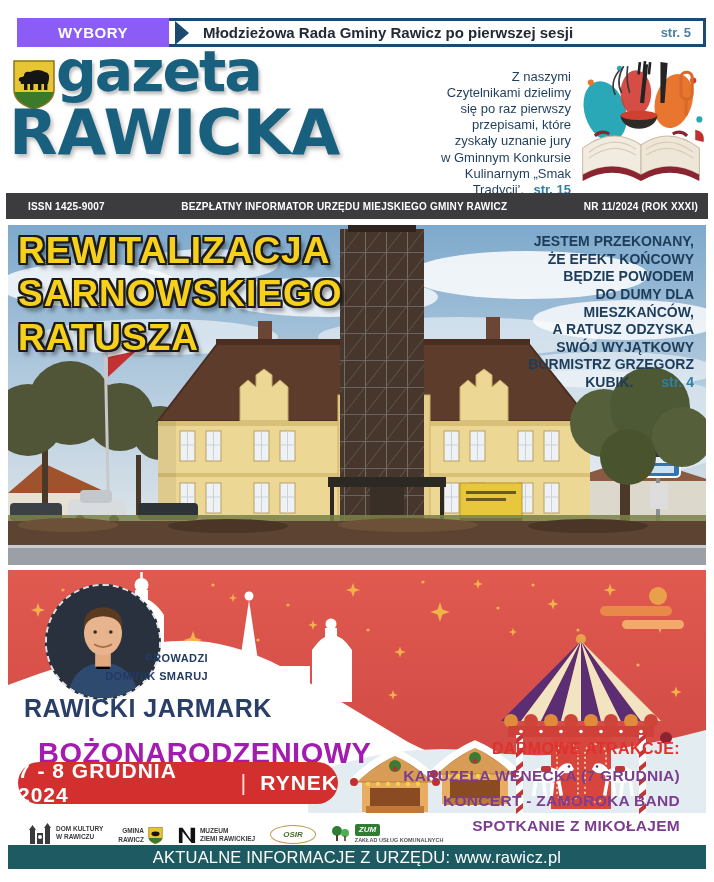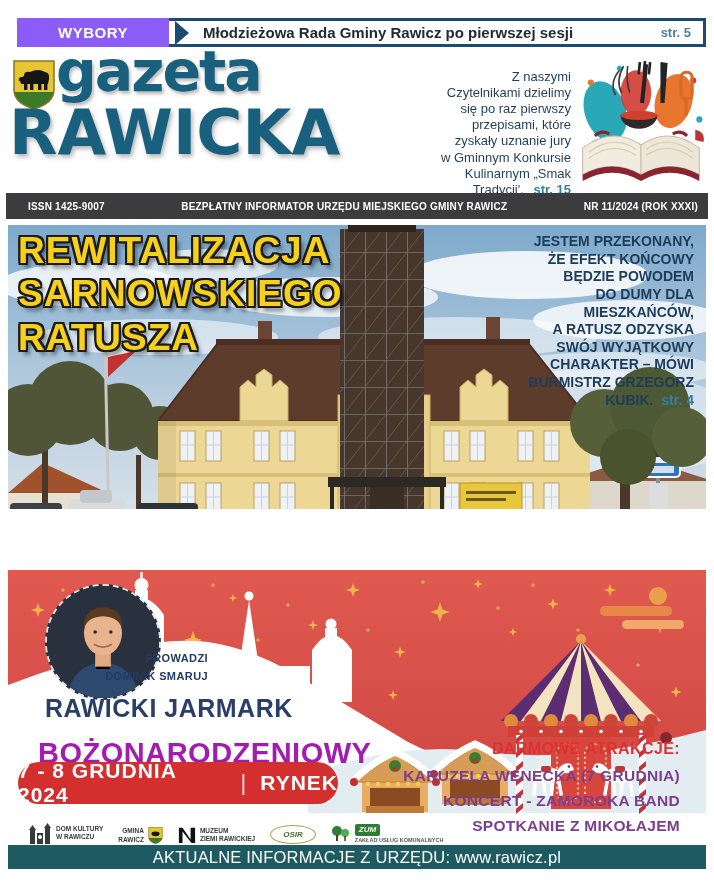--- a/index.html
+++ b/index.html
@@ -29,39 +29,39 @@
   .book-illu { position:absolute; left:574px; top:6px; width:134px; height:128px; }
 
   
   .info-bar { position:absolute; left:6px; top:193px; width:702px; height:26px; background:#3c3c3e; color:#fff;
               display:flex; align-items:center; font-weight:bold; font-size:10px; letter-spacing:.2px; }
   .info-issn { margin-left:22px; }
   .info-title { flex:1; text-align:center; }
   .info-issue { margin-right:10px; }
 
   
-  .photo { position:absolute; left:8px; top:225px; width:698px; height:284px; overflow:hidden; }
+  .photo { position:absolute; left:8px; top:225px; width:698px; height:340px; overflow:hidden; }
   .photo svg.scene { position:absolute; inset:0; }
   .headline { position:absolute; left:10px; top:4px; font-size:37px; font-weight:800; line-height:1.17; letter-spacing:1px;
               color:#f7d01c;
               text-shadow:-2px -2px 0 #1b1b1b, 2px -2px 0 #1b1b1b, -2px 2px 0 #1b1b1b, 2px 2px 0 #1b1b1b,
                           -2px 0 0 #1b1b1b, 2px 0 0 #1b1b1b, 0 -2px 0 #1b1b1b, 0 2px 0 #1b1b1b, 4px 5px 4px rgba(0,0,0,.45); }
   .quote { position:absolute; right:12px; top:8px; width:215px; text-align:right; font-weight:bold; font-size:14px;
            line-height:1.26; color:#1c3c59; }
-  .quote-ref { color:#2f7fa6; margin-left:4px; }
+  .quote-ref { color:#2f7fa6; margin-left:24px; }
 
   
   .banner { position:absolute; left:8px; top:570px; width:698px; height:275px; overflow:hidden; }
   .banner svg.bscene { position:absolute; inset:0; }
   .avatar { position:absolute; left:37px; top:14px; width:116px; height:116px; border-radius:50%;
             border:2px dashed rgba(255,255,255,.85); overflow:hidden; background:#28313d; }
   .avatar svg { width:100%; height:100%; }
   .host { position:absolute; left:88px; top:80px; width:112px; text-align:right; font-size:11px; font-weight:800;
           color:#223a64; line-height:1.6; letter-spacing:.4px; }
-  .jtitle1 { position:absolute; left:37px; top:124px; font-size:25px; font-weight:800; color:#2a3f68; letter-spacing:.5px; }
+  .jtitle1 { position:absolute; left:16px; top:124px; font-size:25px; font-weight:800; color:#2a3f68; letter-spacing:.5px; }
   .jtitle2 { position:absolute; left:30px; top:167px; font-size:29px; font-weight:800; color:#a21caf; letter-spacing:.5px; }
   .pill { position:absolute; left:10px; top:192px; width:320px; height:42px; background:#d32f2f; border-radius:21px;
           display:flex; align-items:center; justify-content:center; gap:13px; color:#fff; font-weight:800;
           font-size:21px; letter-spacing:1px; }
   .pill-sep { font-weight:400; opacity:.85; font-size:22px; }
   .attractions { position:absolute; right:26px; top:170px; text-align:right; font-weight:800; }
   .attr-head { font-size:16px; color:#e0312e; margin-bottom:5px; letter-spacing:.4px; }
   .attr-line { font-size:15.5px; color:#7b3e8f; line-height:1.62; letter-spacing:.3px; }
   .partners { position:absolute; left:20px; top:240px; height:34px; display:flex; align-items:flex-end; gap:15px; }
   .partner { display:flex; align-items:center; gap:4px; }
@@ -310,21 +310,20 @@
     </div>
 
     <div class="quote">
       <div>JESTEM PRZEKONANY,</div>
       <div>ŻE EFEKT KOŃCOWY</div>
       <div>BĘDZIE POWODEM</div>
       <div>DO DUMY DLA</div>
       <div>MIESZKAŃCÓW,</div>
       <div>A RATUSZ ODZYSKA</div>
       <div>SWÓJ WYJĄTKOWY</div>
-      <div>CHARAKTER – MÓWI</div>
       <div>BURMISTRZ GRZEGORZ</div>
       <div>
         <span>KUBIK.</span>
         <span class="quote-ref">str. 4</span>
       </div>
     </div>
   </section>
 
   <section class="banner">
     <svg class="bscene" viewBox="0 0 698 275" preserveAspectRatio="none">

